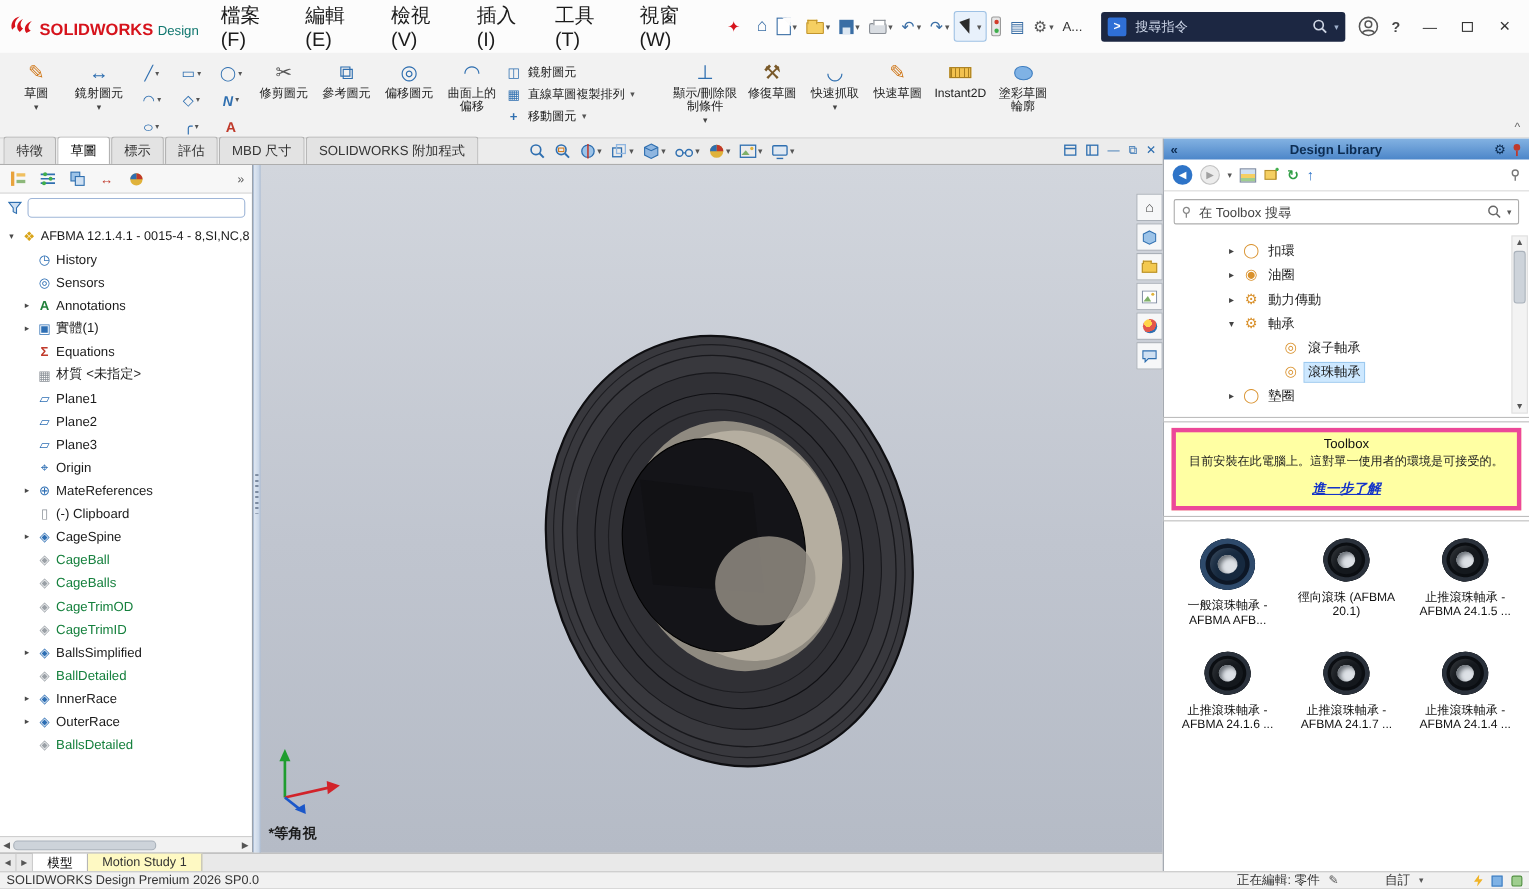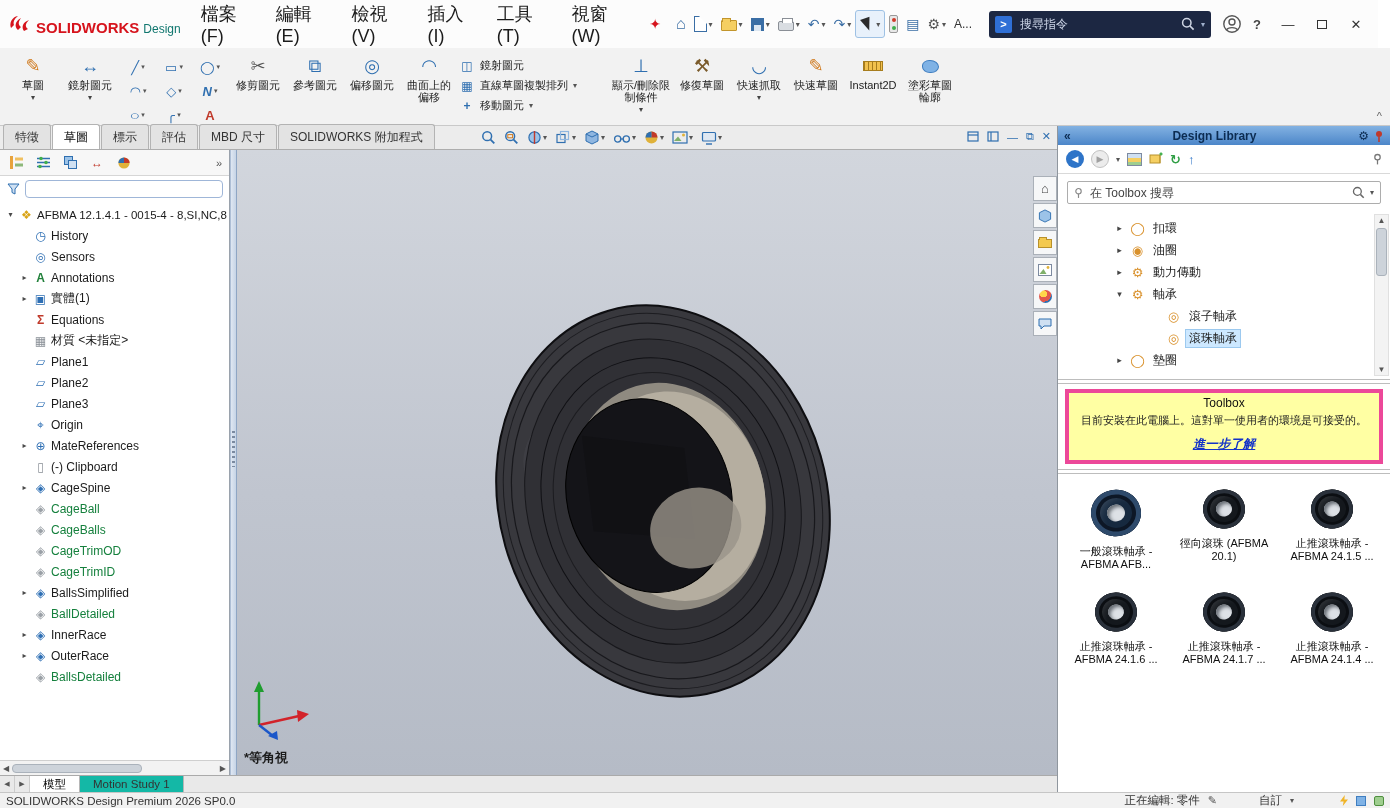--- a/index.html
+++ b/index.html
@@ -2,21 +2,21 @@
 <html><head>
 <meta charset="utf-8">
 <style>
   *{box-sizing:border-box}
   body{margin:0;background:#444}
   .app{position:relative;width:1390px;height:808px;background:#fff;overflow:hidden;
        font-family:"Liberation Sans","DejaVu Sans",sans-serif;font-size:12px;color:#1b1b1b;
        -webkit-user-select:none;user-select:none}
 
   
-  .titlebar{position:absolute;top:0;left:0;right:12px;height:48px;background:#fcfcfc;display:flex;align-items:center;padding:0 6px;gap:1px}
+  .titlebar{position:absolute;top:0;left:0;right:0;height:48px;background:#fcfcfc;display:flex;align-items:center;padding:0 6px;gap:1px}
   .logo{display:flex;align-items:baseline;gap:4px;margin:0 10px 0 2px}
   .logo .b{color:#d6131c;font-weight:bold;font-size:15px}
   .logo .p{color:#0f766e;font-size:12px}
   .menu{padding:6px 9px;border-radius:3px;font-size:18px;cursor:default}
   .resources{color:#d6131c;font-size:14px;margin:0 10px 0 6px}
   .qt{display:flex;align-items:center}
   .tbtn{display:flex;align-items:center;gap:2px;padding:3px 4px;border-radius:3px;height:28px}
   .tbtn.sel{border:1px solid #9ec1e4;background:#e8f1fb}
   .car{font-size:8px;color:#555}
   .tb-glyph{font-size:14px;line-height:1}
@@ -98,21 +98,21 @@
 
   
   .viewport{flex:1;position:relative;background:linear-gradient(180deg,#d2d6dd,#c0c5cf 55%,#b5bbc6);min-width:0;overflow:hidden}
   .model{position:absolute;left:236px;top:136px}
   .triad{position:absolute;left:6px;bottom:34px}
   .viewlabel{position:absolute;left:7px;bottom:8px;font-size:13px;font-weight:bold;color:#1c1c1c}
 
   
   .btabs{height:17px;background:#e9e9e9;border-top:1px solid #aaa;display:flex;align-items:stretch;font-size:11.5px;flex:0 0 17px}
   .btab-nav{width:15px;display:flex;align-items:center;justify-content:center;font-size:7px;color:#555;border-right:1px solid #ccc}
-  .btab{padding:0 13px;display:flex;align-items:center;border-right:1px solid #b6b6b6;background:#14b8a6;color:#333}
+  .btab{padding:0 13px;display:flex;align-items:center;border-right:1px solid #b6b6b6;background:#fef9c3;color:#333}
   .btab.active{background:#fff;color:#000}
 
   
   .statusbar{position:absolute;left:0;right:0;bottom:0;height:16px;background:#f1f1f1;border-top:1px solid #c6c6c6;display:flex;align-items:center;padding:0 6px;font-size:11.5px;color:#333;gap:8px}
   .sb-sp{flex:1}
   .mini-bolt{width:8px;height:11px;background:#f0b428;clip-path:polygon(60% 0,0 60%,45% 60%,35% 100%,100% 40%,55% 40%)}
   .mini-sq{width:10px;height:10px;background:#7fb2e5;border:1px solid #3f7ec0}
   .mini-gr{width:10px;height:10px;background:#9fce8f;border:1px solid #4f8f3f;border-radius:2px}
 
   

